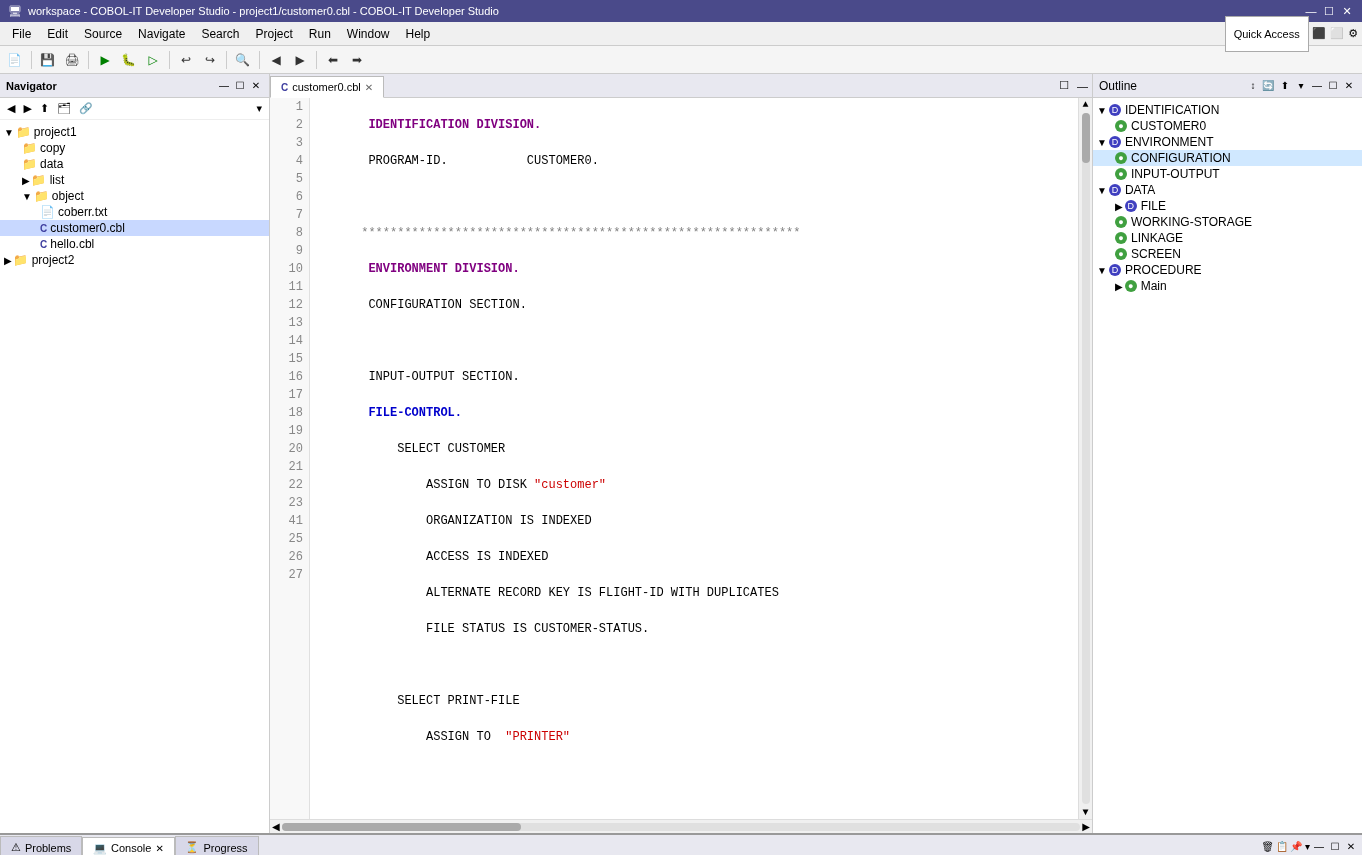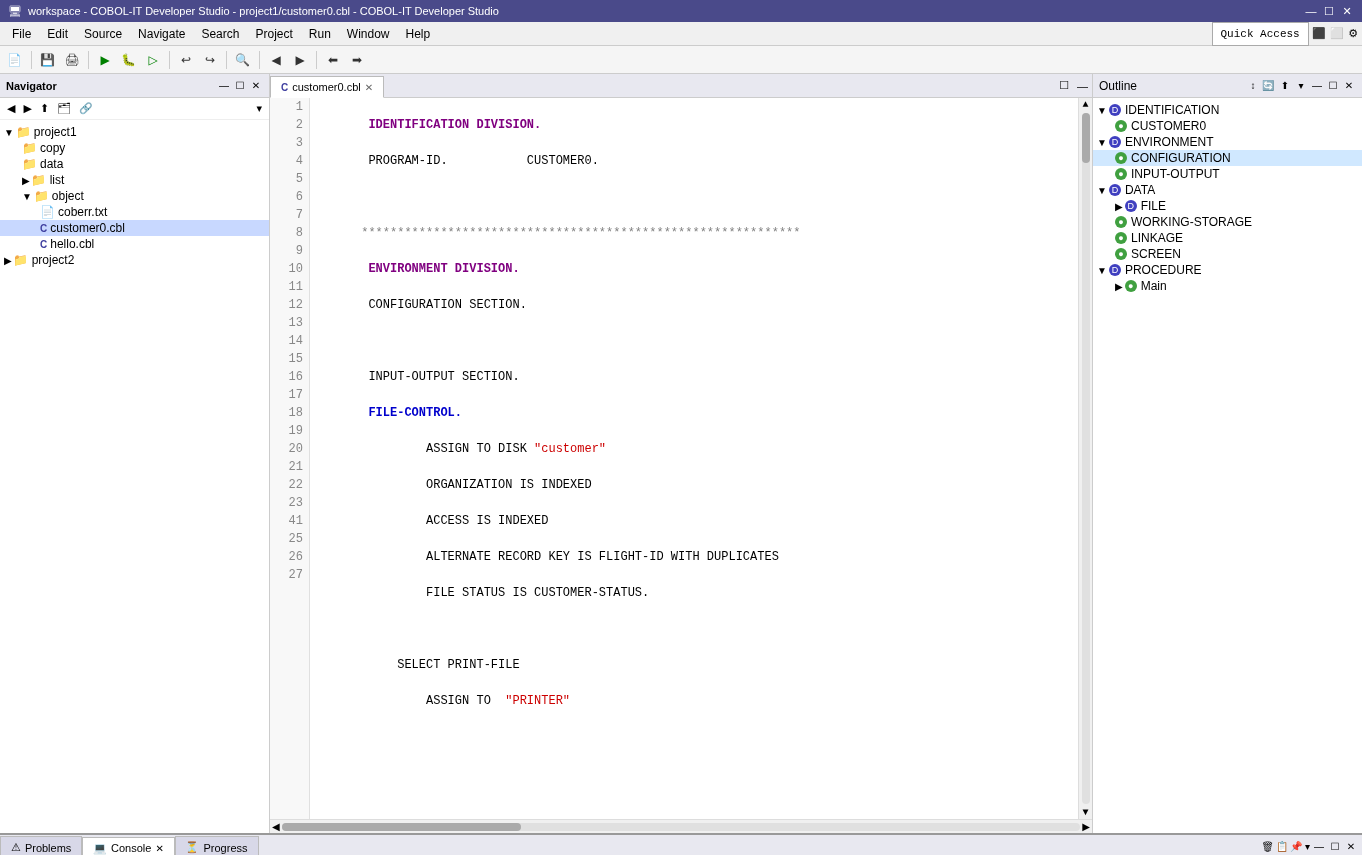--- a/index.html
+++ b/index.html
@@ -59,22 +59,21 @@
 
     
     #quick-access {
       margin-left: auto;
       display: flex; align-items: center;
       gap: 4px;
     }
     #quick-access-btn {
       border: 1px solid #aaa; background: white;
       padding: 2px 8px; font-size: 11px; cursor: pointer;
-      height: 24px;
-      font-family: Liberation Mono, monospace;
+      height: 36px;
     }
 
     
     #main-layout {
       display: flex;
       height: calc(855px - 22px - 24px - 28px - 22px);
     }
 
     
     #navigator {
@@ -435,20 +434,21 @@
       <div id="code-content">
 <span class="line"><span class="kw">       IDENTIFICATION DIVISION.</span></span>
 <span class="line"><span class="plain">       PROGRAM-ID.           CUSTOMER0.</span></span>
 <span class="line"><span class="plain"> </span></span>
 <span class="line"><span class="comment">      *************************************************************</span></span>
 <span class="line"><span class="kw">       ENVIRONMENT DIVISION.</span></span>
 <span class="line"><span class="plain">       CONFIGURATION SECTION.</span></span>
 <span class="line"><span class="plain"> </span></span>
 <span class="line"><span class="plain">       INPUT-OUTPUT SECTION.</span></span>
 <span class="line"><span class="kw2">       FILE-CONTROL.</span></span>
+<span class="line"><span class="plain">           SELECT CUSTOMER</span></span>
 <span class="line"><span class="plain">               ASSIGN TO DISK <span class="str">"customer"</span></span></span>
 <span class="line"><span class="plain">               ORGANIZATION IS INDEXED</span></span>
 <span class="line"><span class="plain">               ACCESS IS INDEXED</span></span>
 <span class="line"><span class="plain">               ALTERNATE RECORD KEY IS FLIGHT-ID WITH DUPLICATES</span></span>
 <span class="line"><span class="plain">               FILE STATUS IS CUSTOMER-STATUS.</span></span>
 <span class="line"><span class="plain"> </span></span>
 <span class="line"><span class="plain">           SELECT PRINT-FILE</span></span>
 <span class="line"><span class="plain">               ASSIGN TO  <span class="str">"PRINTER"</span></span></span>
 
 

